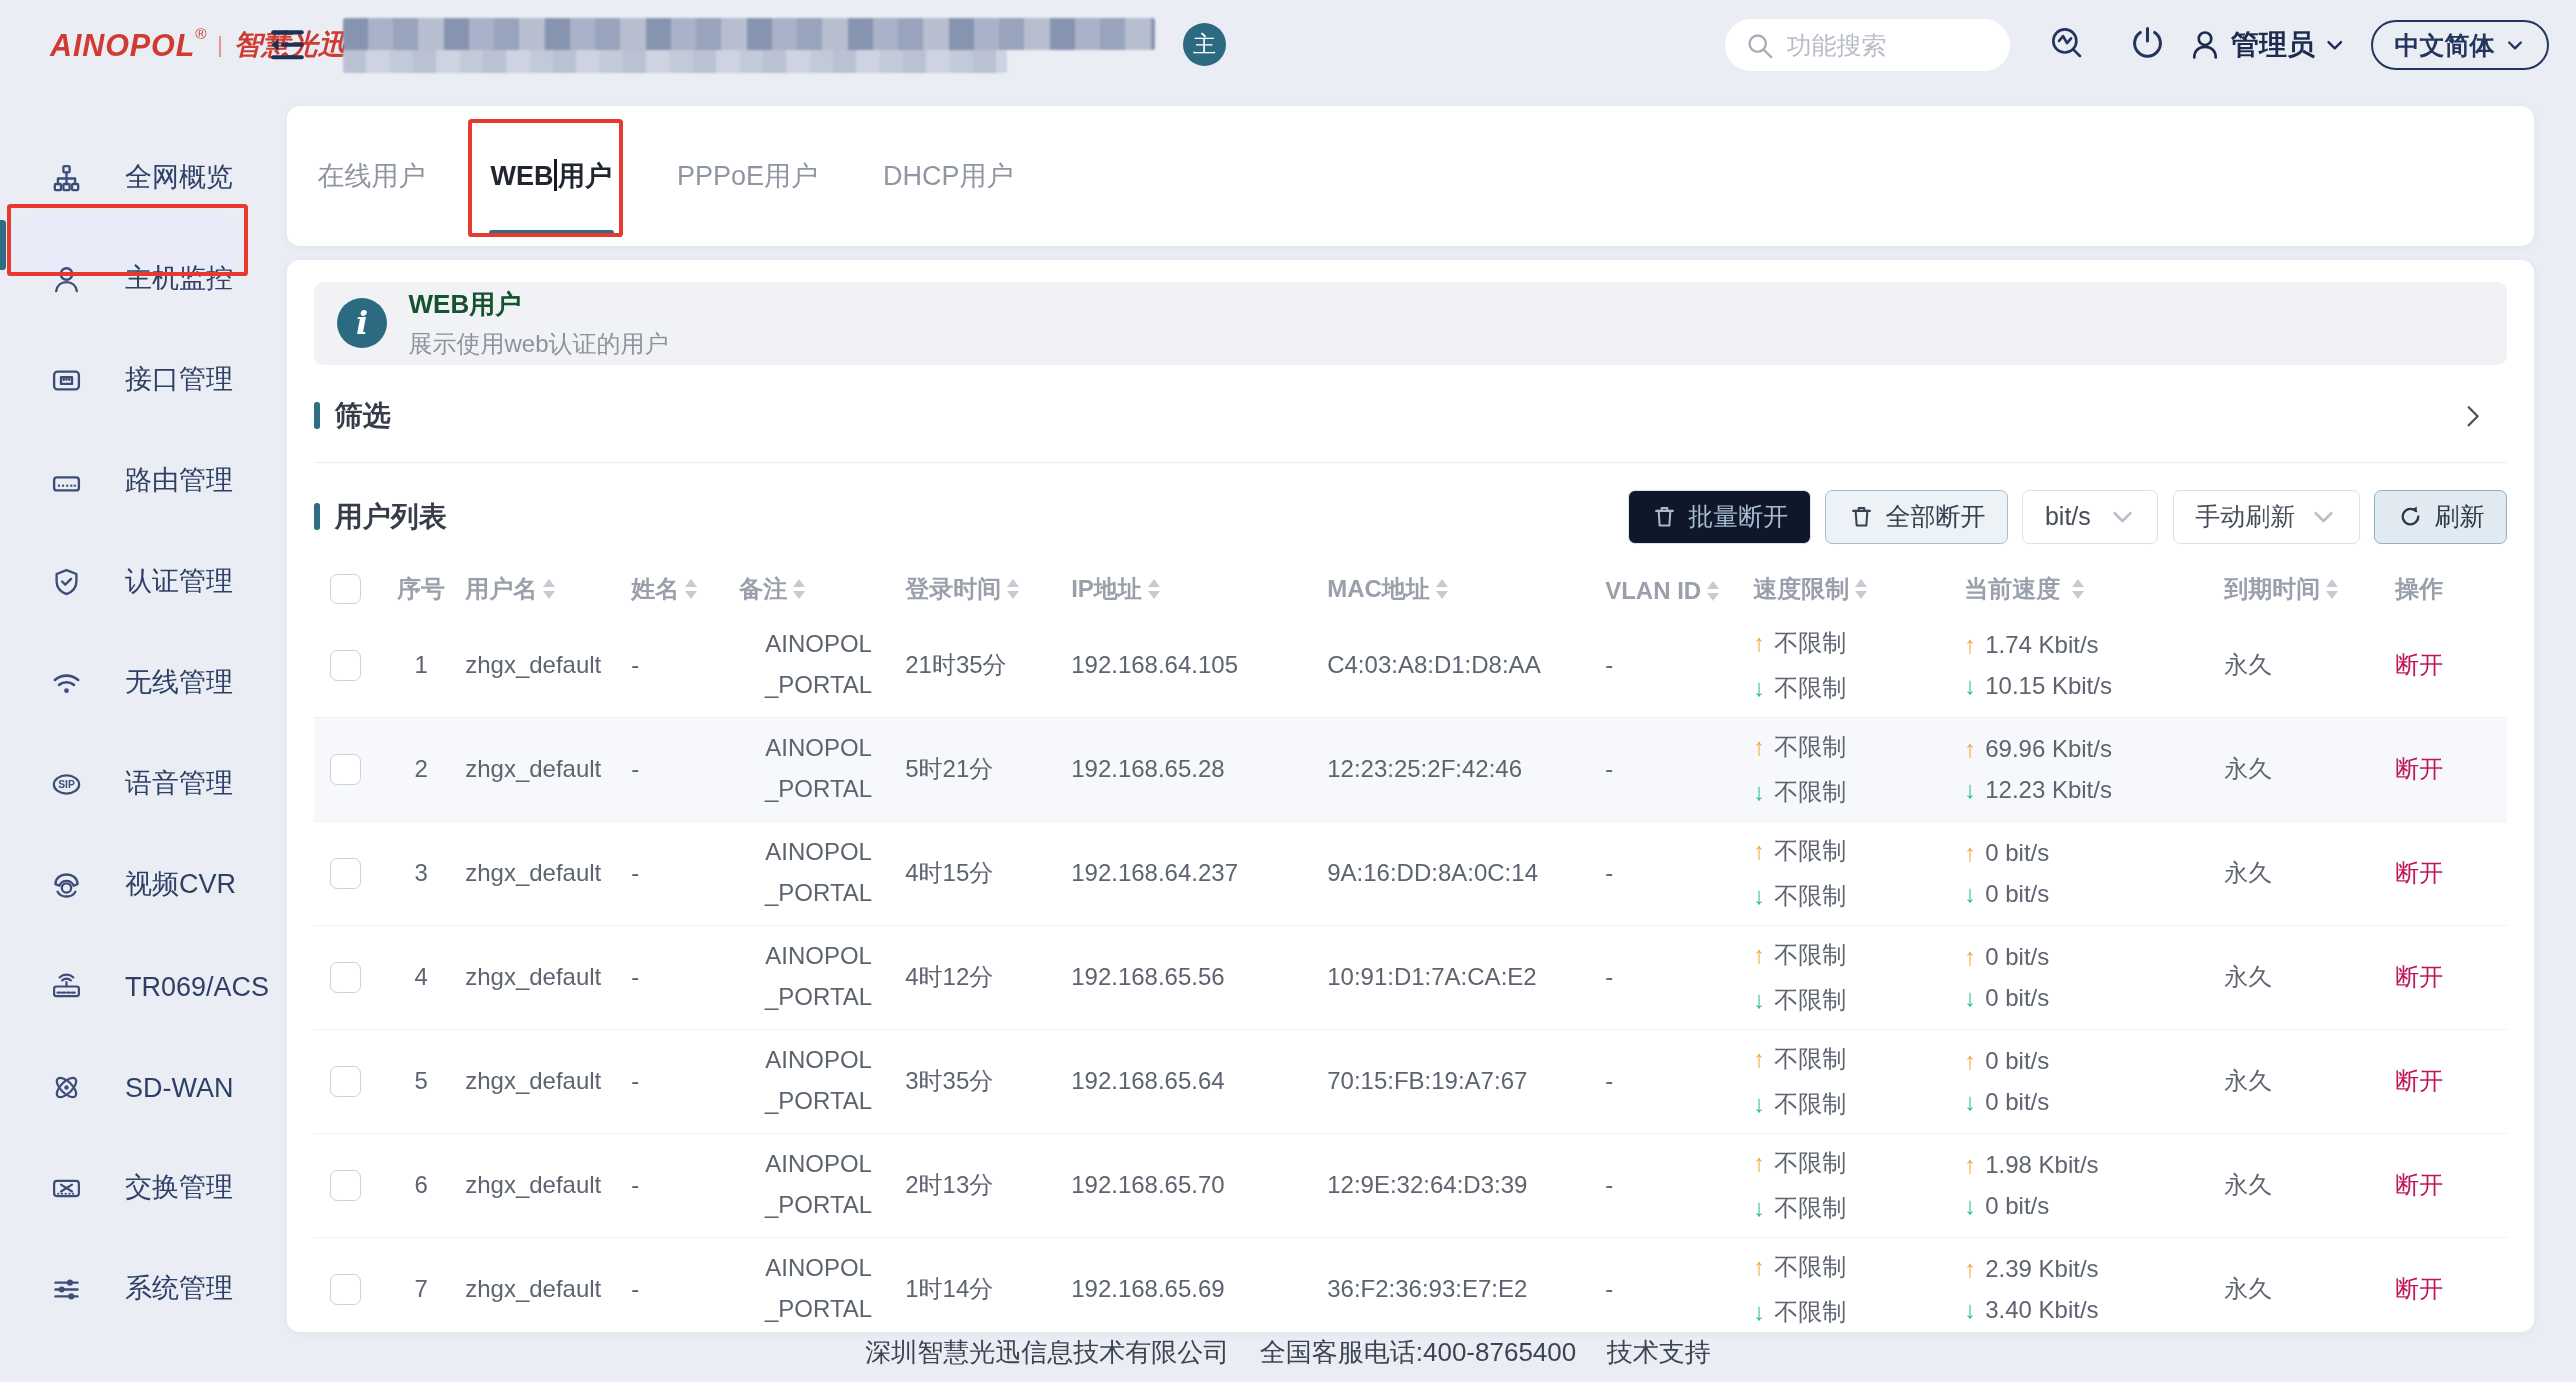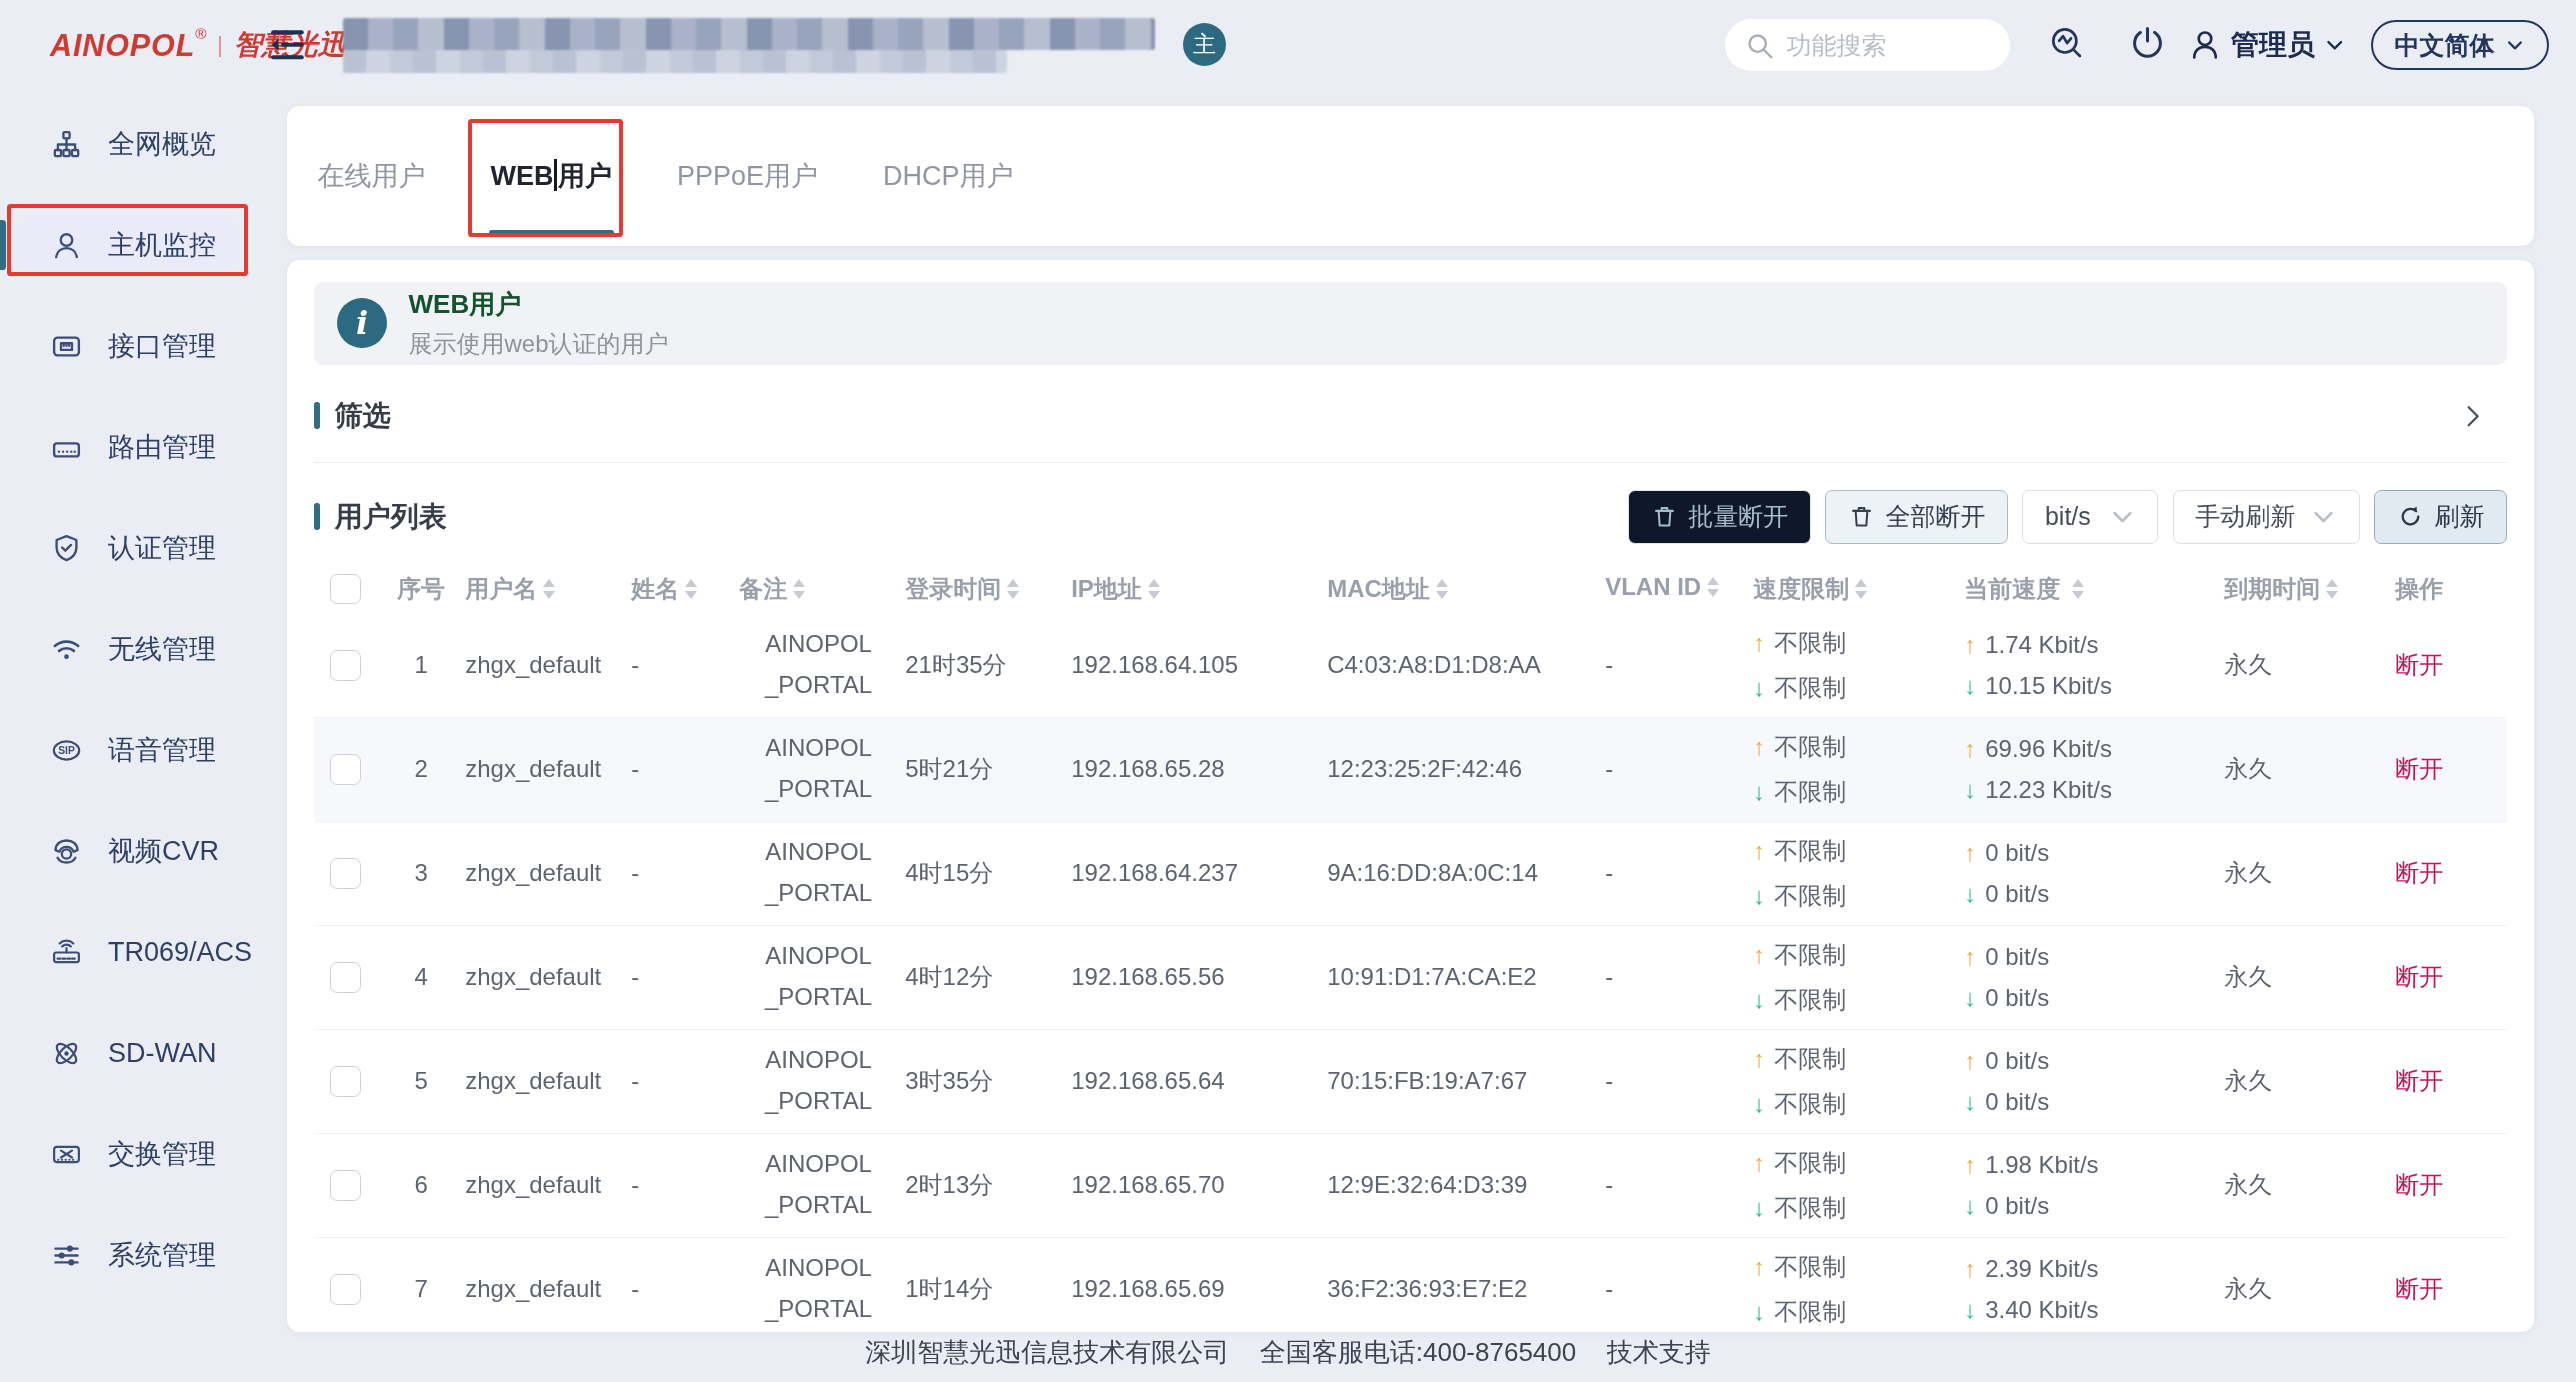--- a/index.html
+++ b/index.html
@@ -29,21 +29,21 @@
   .hdr-icon{ position:absolute; cursor:pointer; color:#22355d; }
   .icon-diag{ left:2048px; top:25px; }
   .icon-power{ left:2127px; top:24px; }
   .admin{ position:absolute; left:2188px; top:0; height:90px; display:flex; align-items:center; gap:9px; cursor:pointer; }
   .admin .name{ font-size:28px; font-weight:700; color:#1d2c4e; }
   .lang-pill{ position:absolute; left:2371px; top:20px; height:50px; padding:0 21.5px; border:2.7px solid #22355d;
     border-radius:25px; display:flex; align-items:center; gap:10.8px; color:#22355d; font-size:25px; font-weight:600; cursor:pointer; }
 
   
   .sidebar{ position:absolute; left:0; top:90px; width:269px; bottom:0; padding-top:3.6px; }
-  .side-item{ position:relative; height:101px; display:flex; align-items:center; padding-left:50px; gap:25px; cursor:pointer; }
+  .side-item{ position:relative; height:101px; display:flex; align-items:flex-end; padding-left:50px; gap:42px; cursor:pointer; }
   .side-item .pill{ display:none; position:absolute; left:12.6px; right:27px; top:20.6px; bottom:20.6px;
     background:#e9ecf8; border-radius:30px; }
   .side-item.active .pill{ display:block; }
   .side-item .strip{ display:none; position:absolute; left:0; top:25px; width:6.3px; height:50px;
     background:#2e6d83; border-radius:0 3.6px 3.6px 0; }
   .side-item.active .strip{ display:block; }
   .side-icon{ position:relative; color:#3c4e78; }
   .side-icon svg{ width:33px; height:33px; }
   .side-label{ position:relative; font-size:27px; font-weight:500; color:#2e4066; }
   .side-anno{ display:none; position:absolute; left:7.2px; right:21.5px; top:9px; bottom:20px;
@@ -437,21 +437,21 @@
           <span>刷新</span>
         </div>
       </div>
     </div>
 
     <div class="table">
       <div class="thead">
         <div class="th c-cb">
           <span class="cb"></span>
         </div>
-        <div style="display:flex;align-items:flex-start;">
+        <div style="display:flex;align-items:flex-end;">
 
         <div class="th c-seq">
               <span>序号</span>
 
             </div>
             <div class="th c-user">
               <span>用户名</span>
               <span class="sort">
                 <i class="up"></i>
                 <i class="down"></i>

